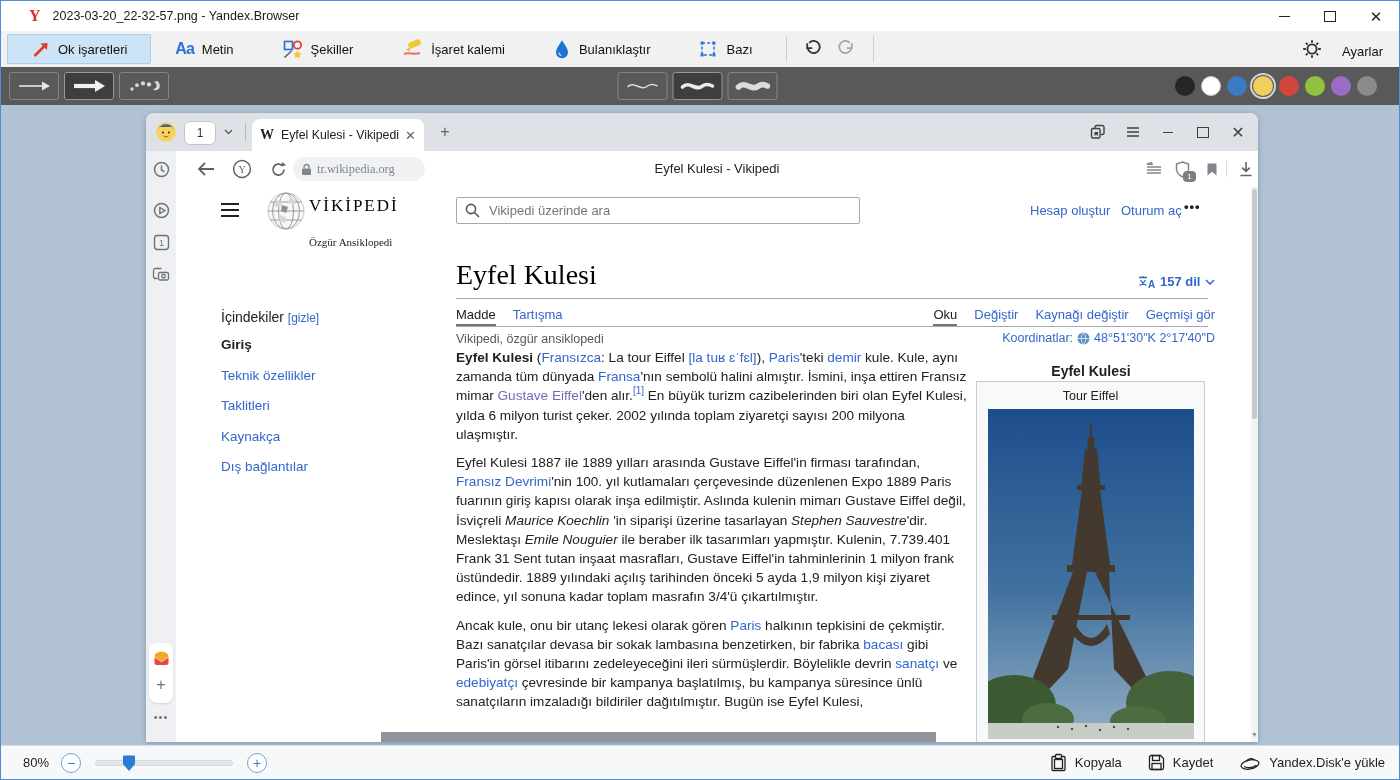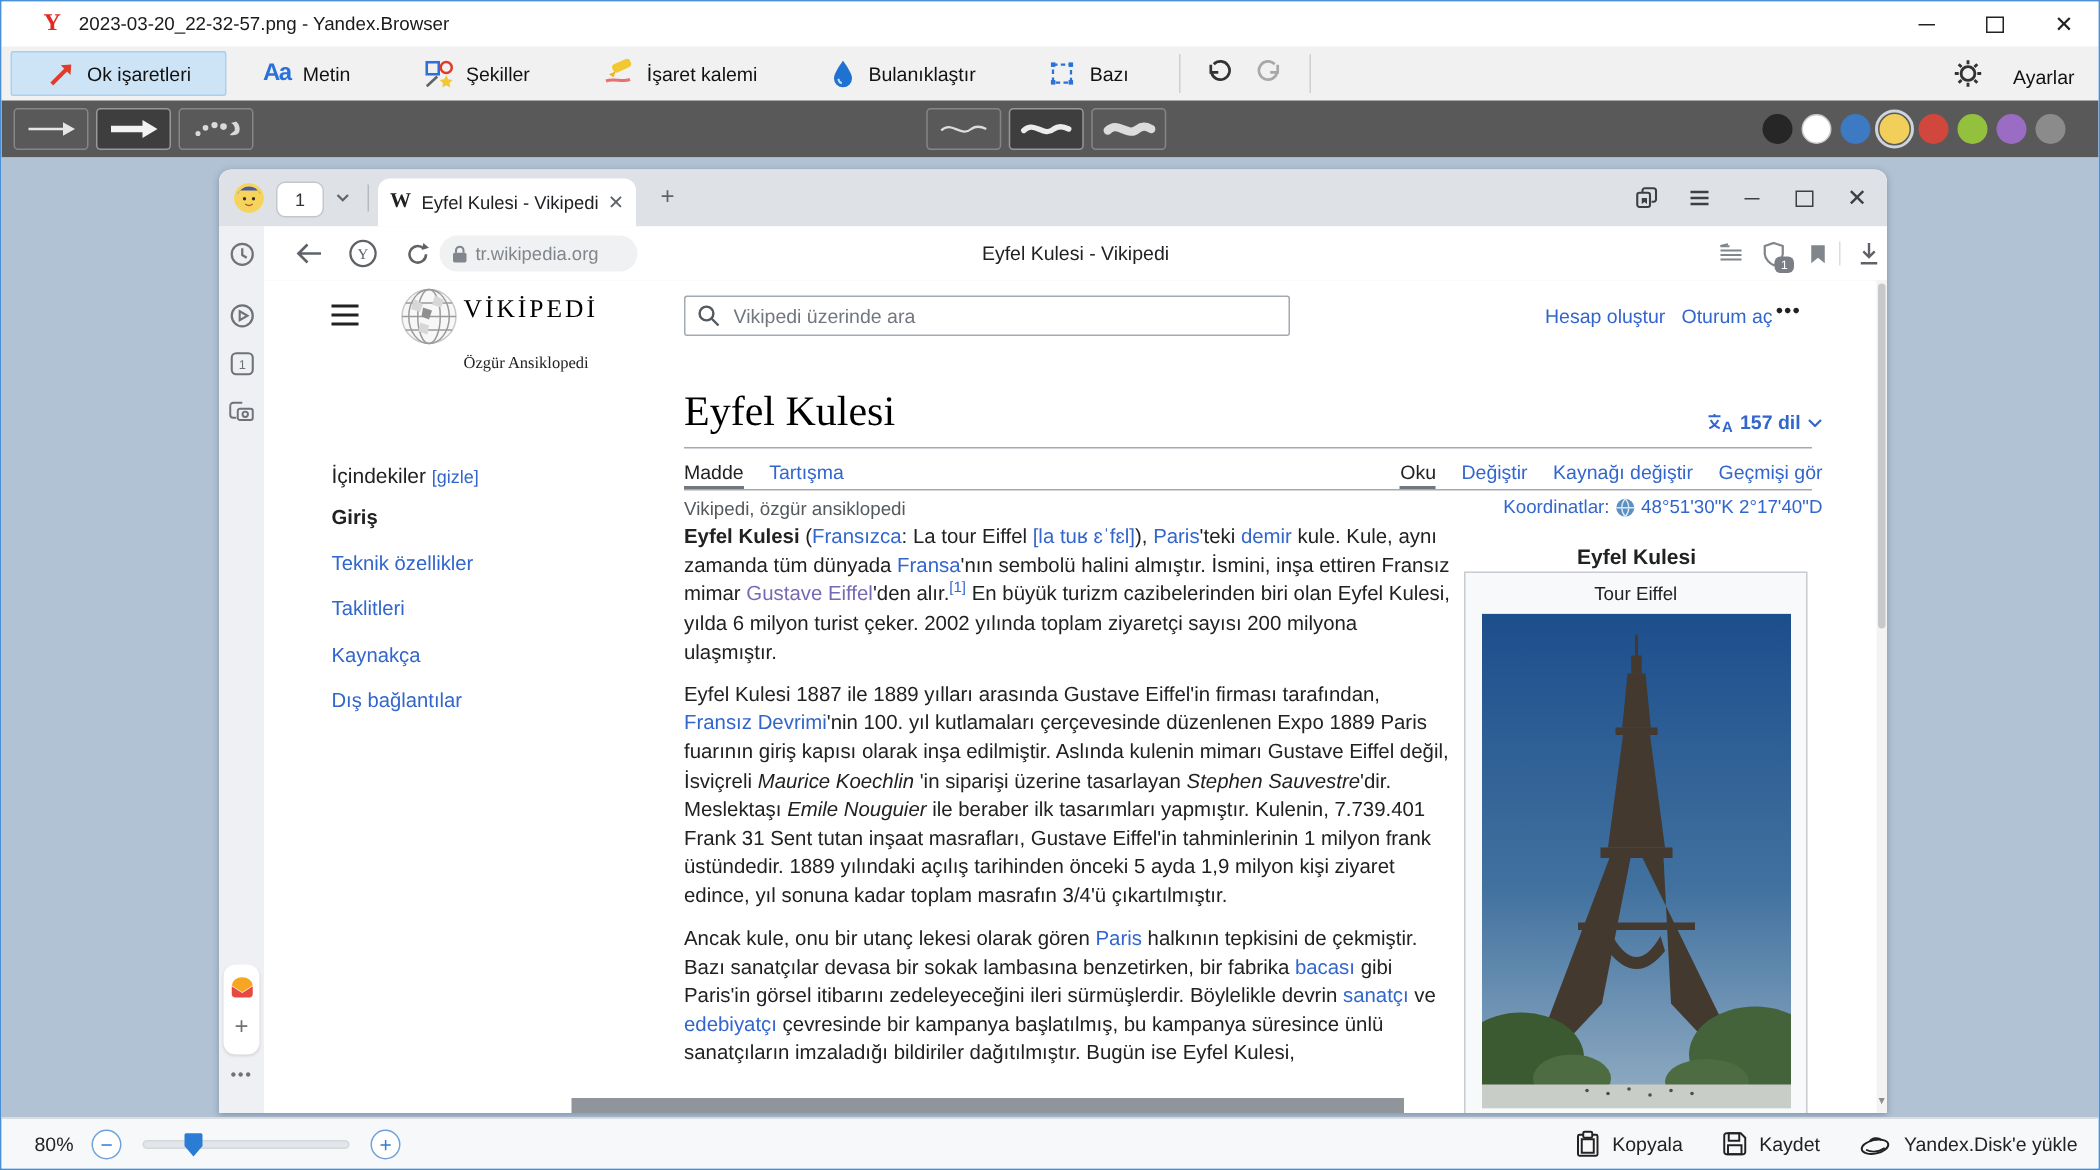--- a/index.html
+++ b/index.html
@@ -46,21 +46,21 @@
   .tab .tlabel{font-size:12.3px;color:#202124;white-space:nowrap;overflow:hidden;flex:1;}
   .tab .tclose{color:#5f6368;font-size:13px;margin-left:6px;}
   .newtab{position:absolute;left:290px;top:10px;width:18px;height:18px;display:flex;align-items:center;justify-content:center;color:#5f6368;font-size:16px;}
   .winicons{position:absolute;right:6px;top:0;height:38px;display:flex;align-items:center;gap:15px;color:#3c4043;padding-right:4px;}
   .wi{width:20px;height:20px;display:flex;align-items:center;justify-content:center;}
   .wi .mini{width:10px;border-top:1.5px solid #3c4043;}
   .wi .maxi{width:10px;height:9px;border:1.5px solid #3c4043;}
   .wi .clo{font-size:16px;}
   .navbar{position:absolute;left:30px;top:38px;right:0;height:36px;background:#fff;border-bottom:1px solid #ececec;}
   .nbi{position:absolute;top:8px;width:20px;height:20px;display:flex;align-items:center;justify-content:center;color:#5f6368;}
-  .urlpill{position:absolute;left:117px;top:6px;width:132px;height:24px;background:#f0f1f3;border-radius:12px;display:flex;align-items:center;padding:0 8px;gap:5px;box-sizing:border-box;}
+  .urlpill{position:absolute;left:117px;top:6px;width:132px;height:24px;background:#f0f1f3;border-radius:12px;display:flex;align-items:center;padding:0 8px;gap:5px;box-sizing:border-box;font-family:Liberation Serif, serif;}
   .urltext{font-size:12.3px;color:#80868b;}
   .pagetitle{position:absolute;left:0;right:0;top:10px;text-align:center;font-size:13px;color:#202124;}
   .navsep{position:absolute;top:10px;width:1px;height:16px;background:#dadce0;}
   .badge{position:absolute;right:-4px;bottom:-3px;min-width:11px;height:11px;border-radius:4px;background:#7b7f85;color:#fff;font-size:8px;display:flex;align-items:center;justify-content:center;padding:0 1px;}
   .sidebar{position:absolute;left:0;top:38px;width:30px;bottom:0;background:#eef0f3;}
   .sbi{position:absolute;left:5px;width:20px;height:20px;display:flex;align-items:center;justify-content:center;color:#6f7377;}
   .sbpanel{position:absolute;left:3px;top:492px;width:24px;height:60px;background:#fff;border-radius:8px;box-shadow:0 1px 2px rgba(0,0,0,.12);}
   .sbdots{position:absolute;left:0;top:560px;width:30px;text-align:center;color:#6f7377;font-size:11px;letter-spacing:1px;}
   
   .page{position:absolute;left:30px;top:74px;right:7px;bottom:0;background:#fff;overflow:hidden;font-size:13.6px;color:#202122;}

